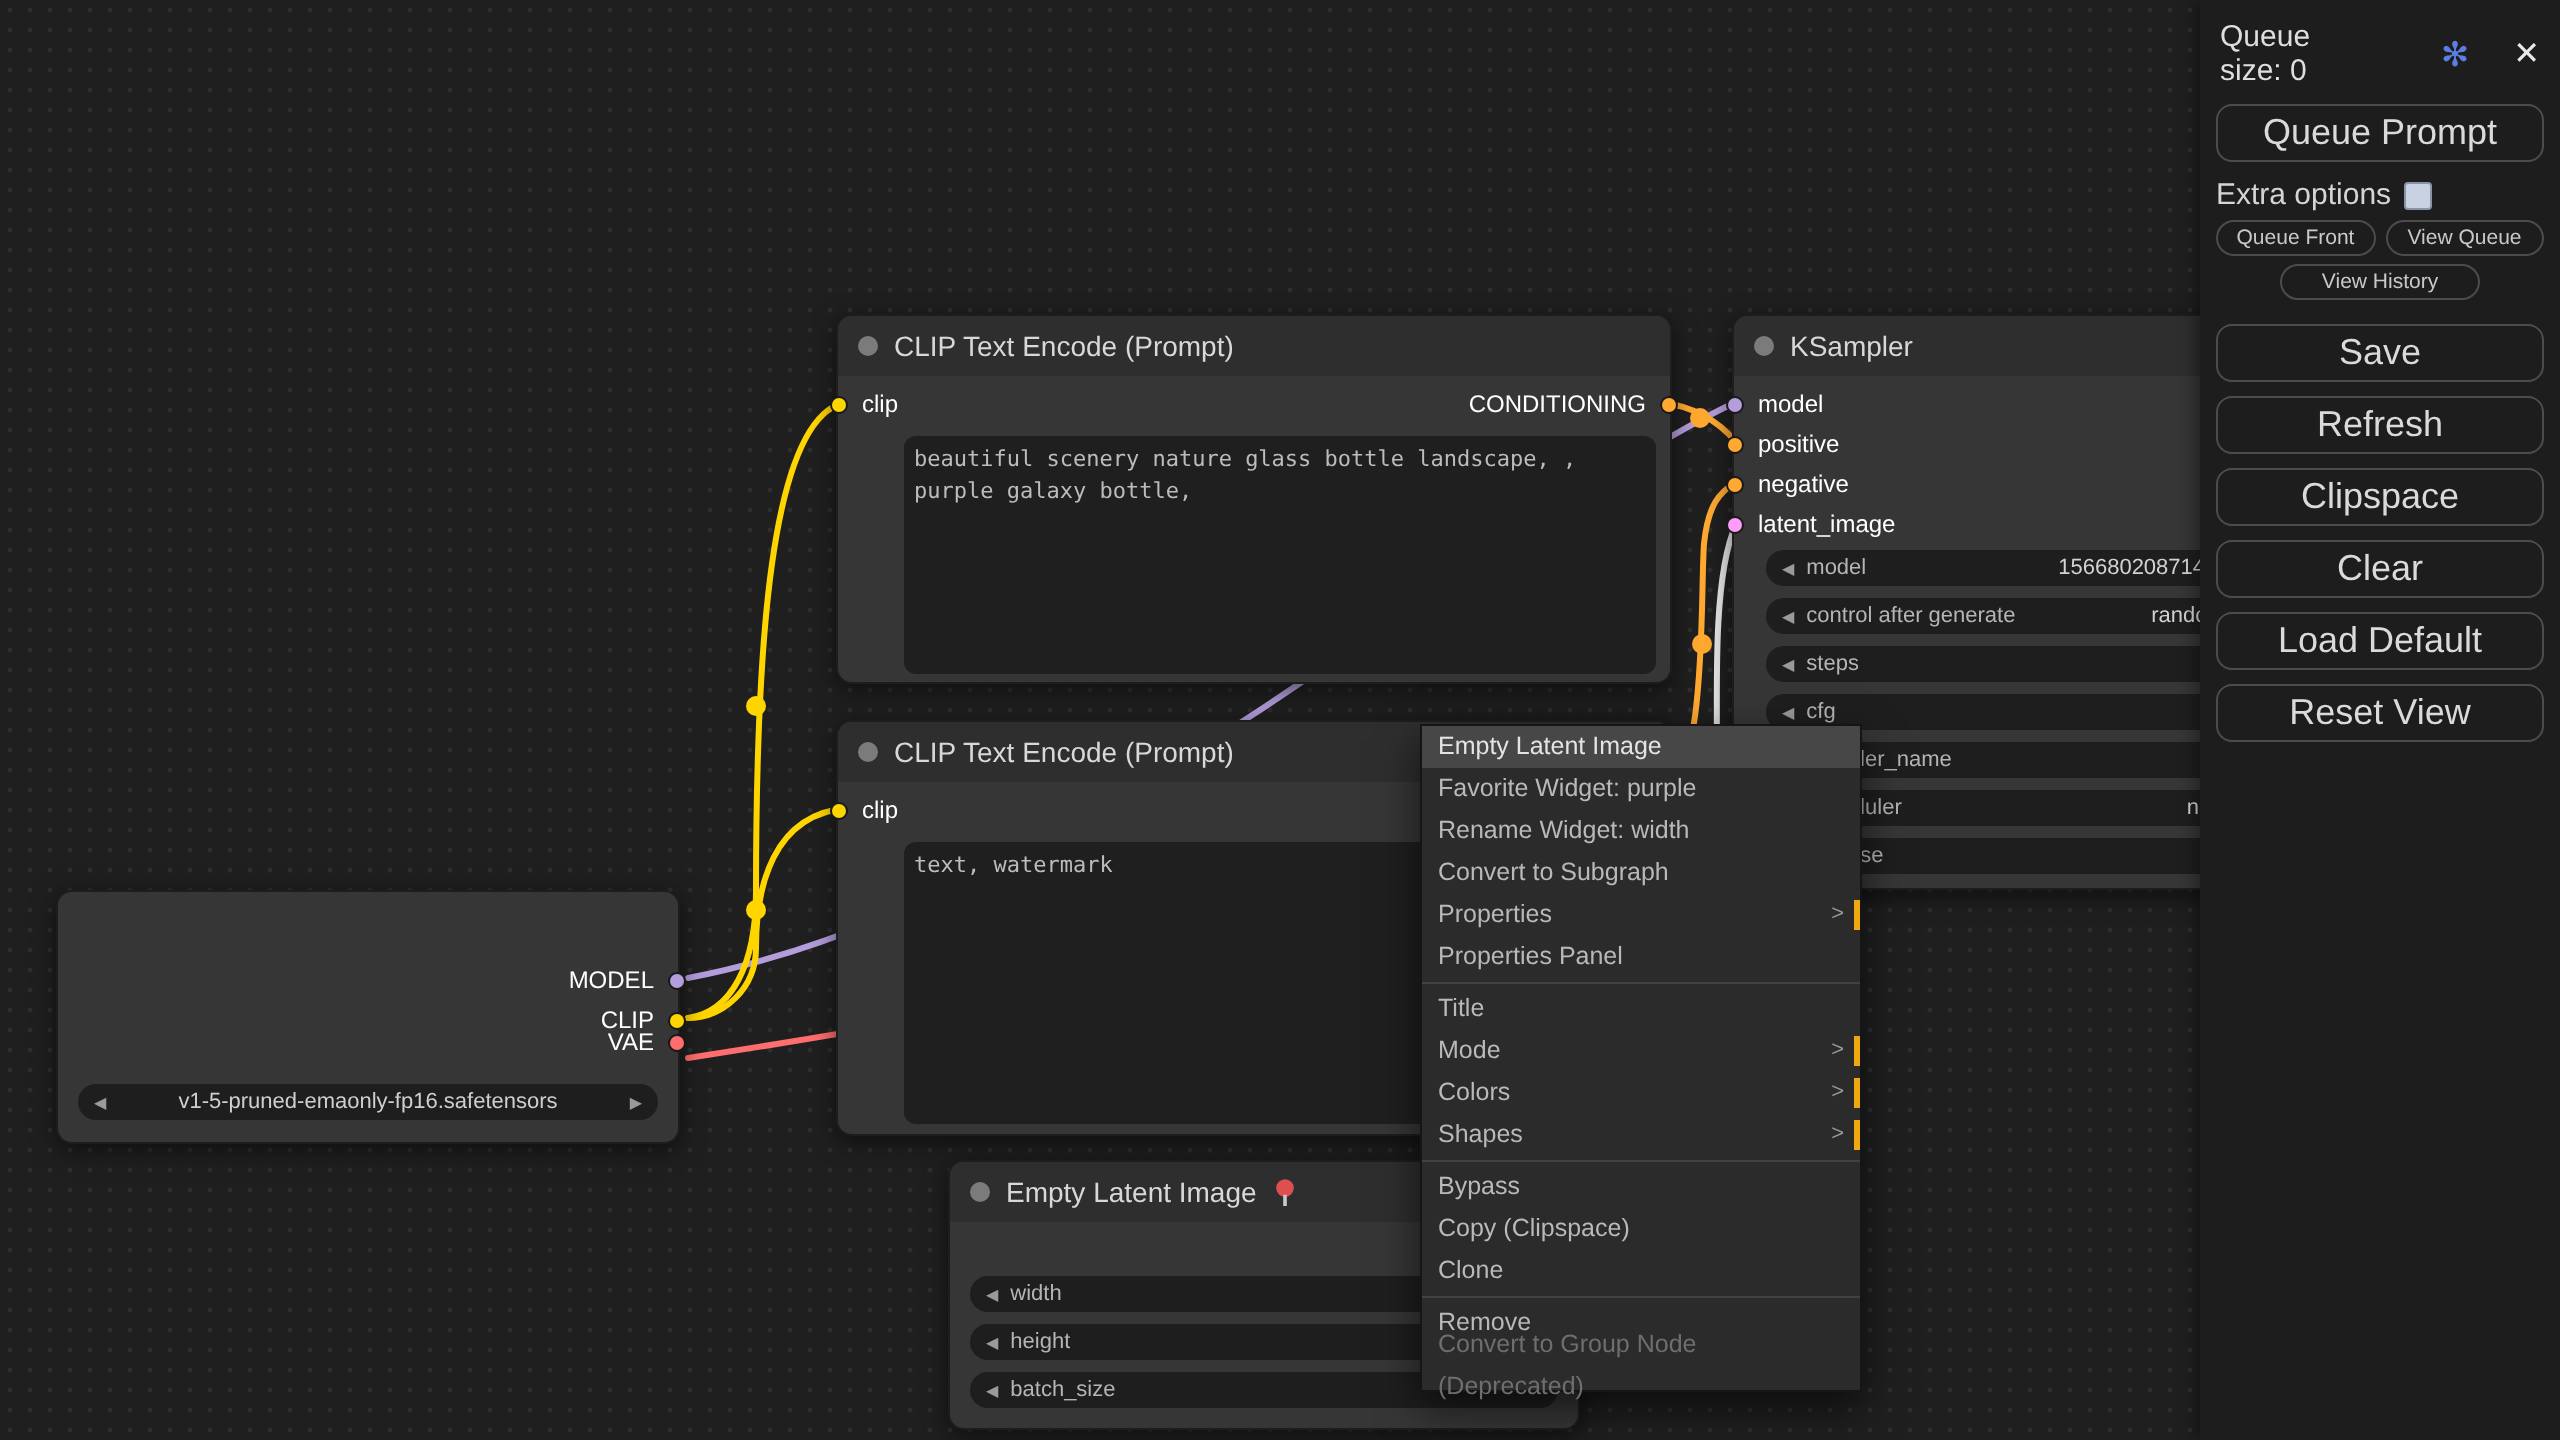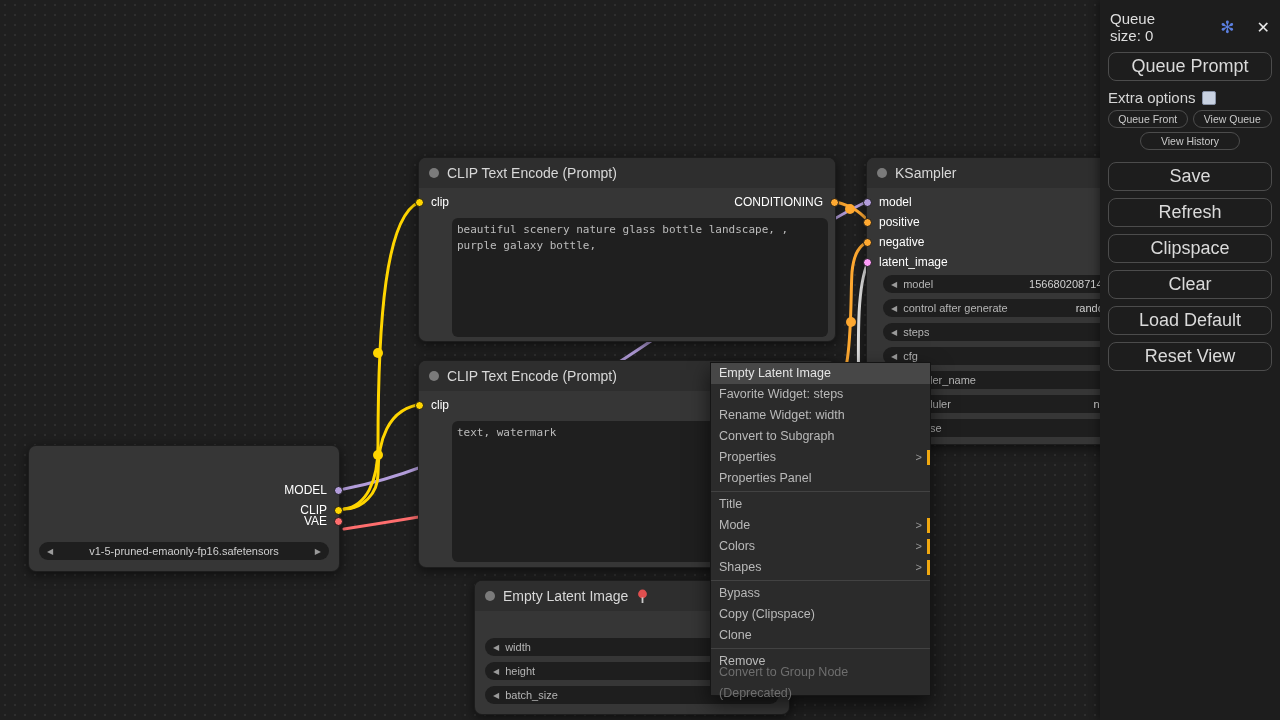--- a/index.html
+++ b/index.html
@@ -233,21 +233,21 @@
       <span class="warrow">◀</span>
       <span class="wname">batch_size</span>
       <span class="wvalue"></span>
     </div>
   </div>
 
 </div>
 
 <div class="cmenu">
   <div class="citem header">Empty Latent Image</div>
-  <div class="citem">Favorite Widget: steps</div>
+  <div class="citem">Favorite Widget: purple</div>
   <div class="citem">Rename Widget: width</div>
   <div class="citem">Convert to Subgraph</div>
   <div class="citem sub">
     <span>Properties</span>
     <span class="carrow">&gt;</span>
   </div>
   <div class="citem">Properties Panel</div>
   <div class="csep"></div>
   <div class="citem">Title</div>
   <div class="citem sub">

